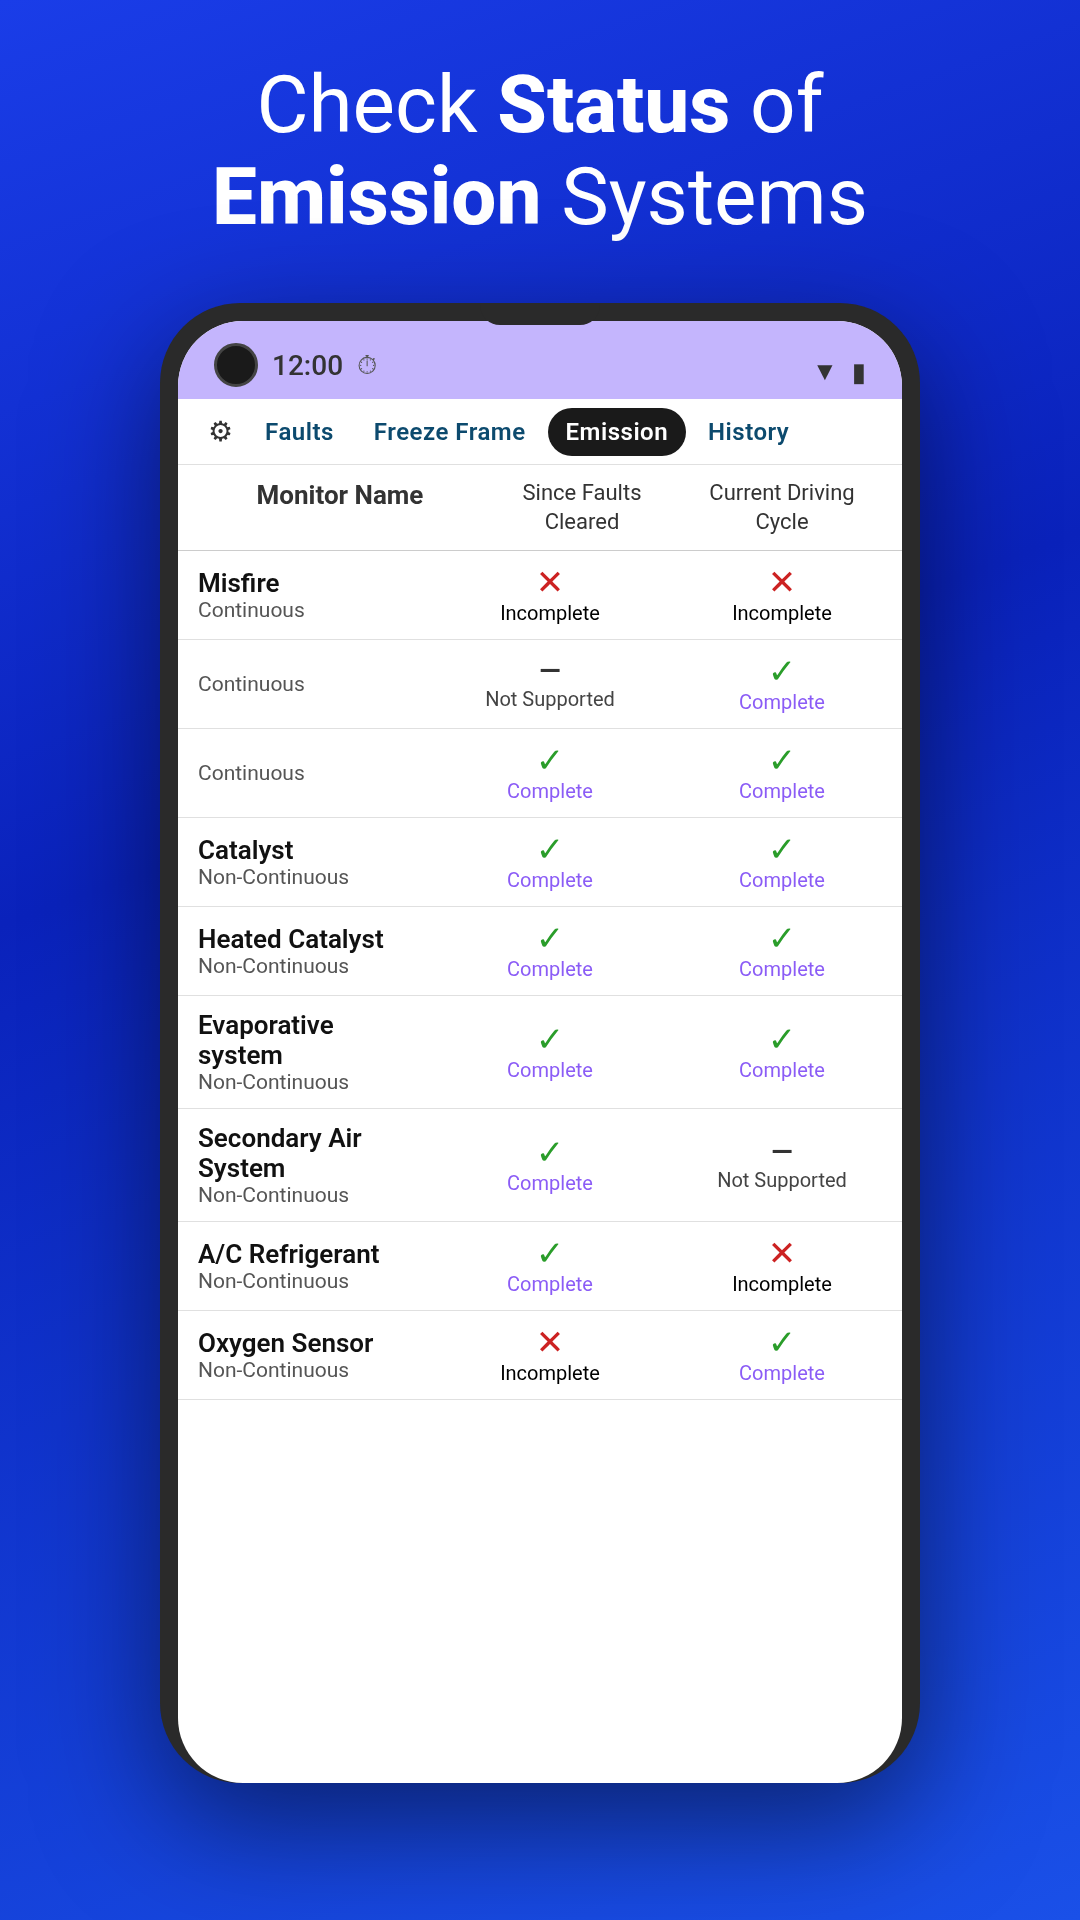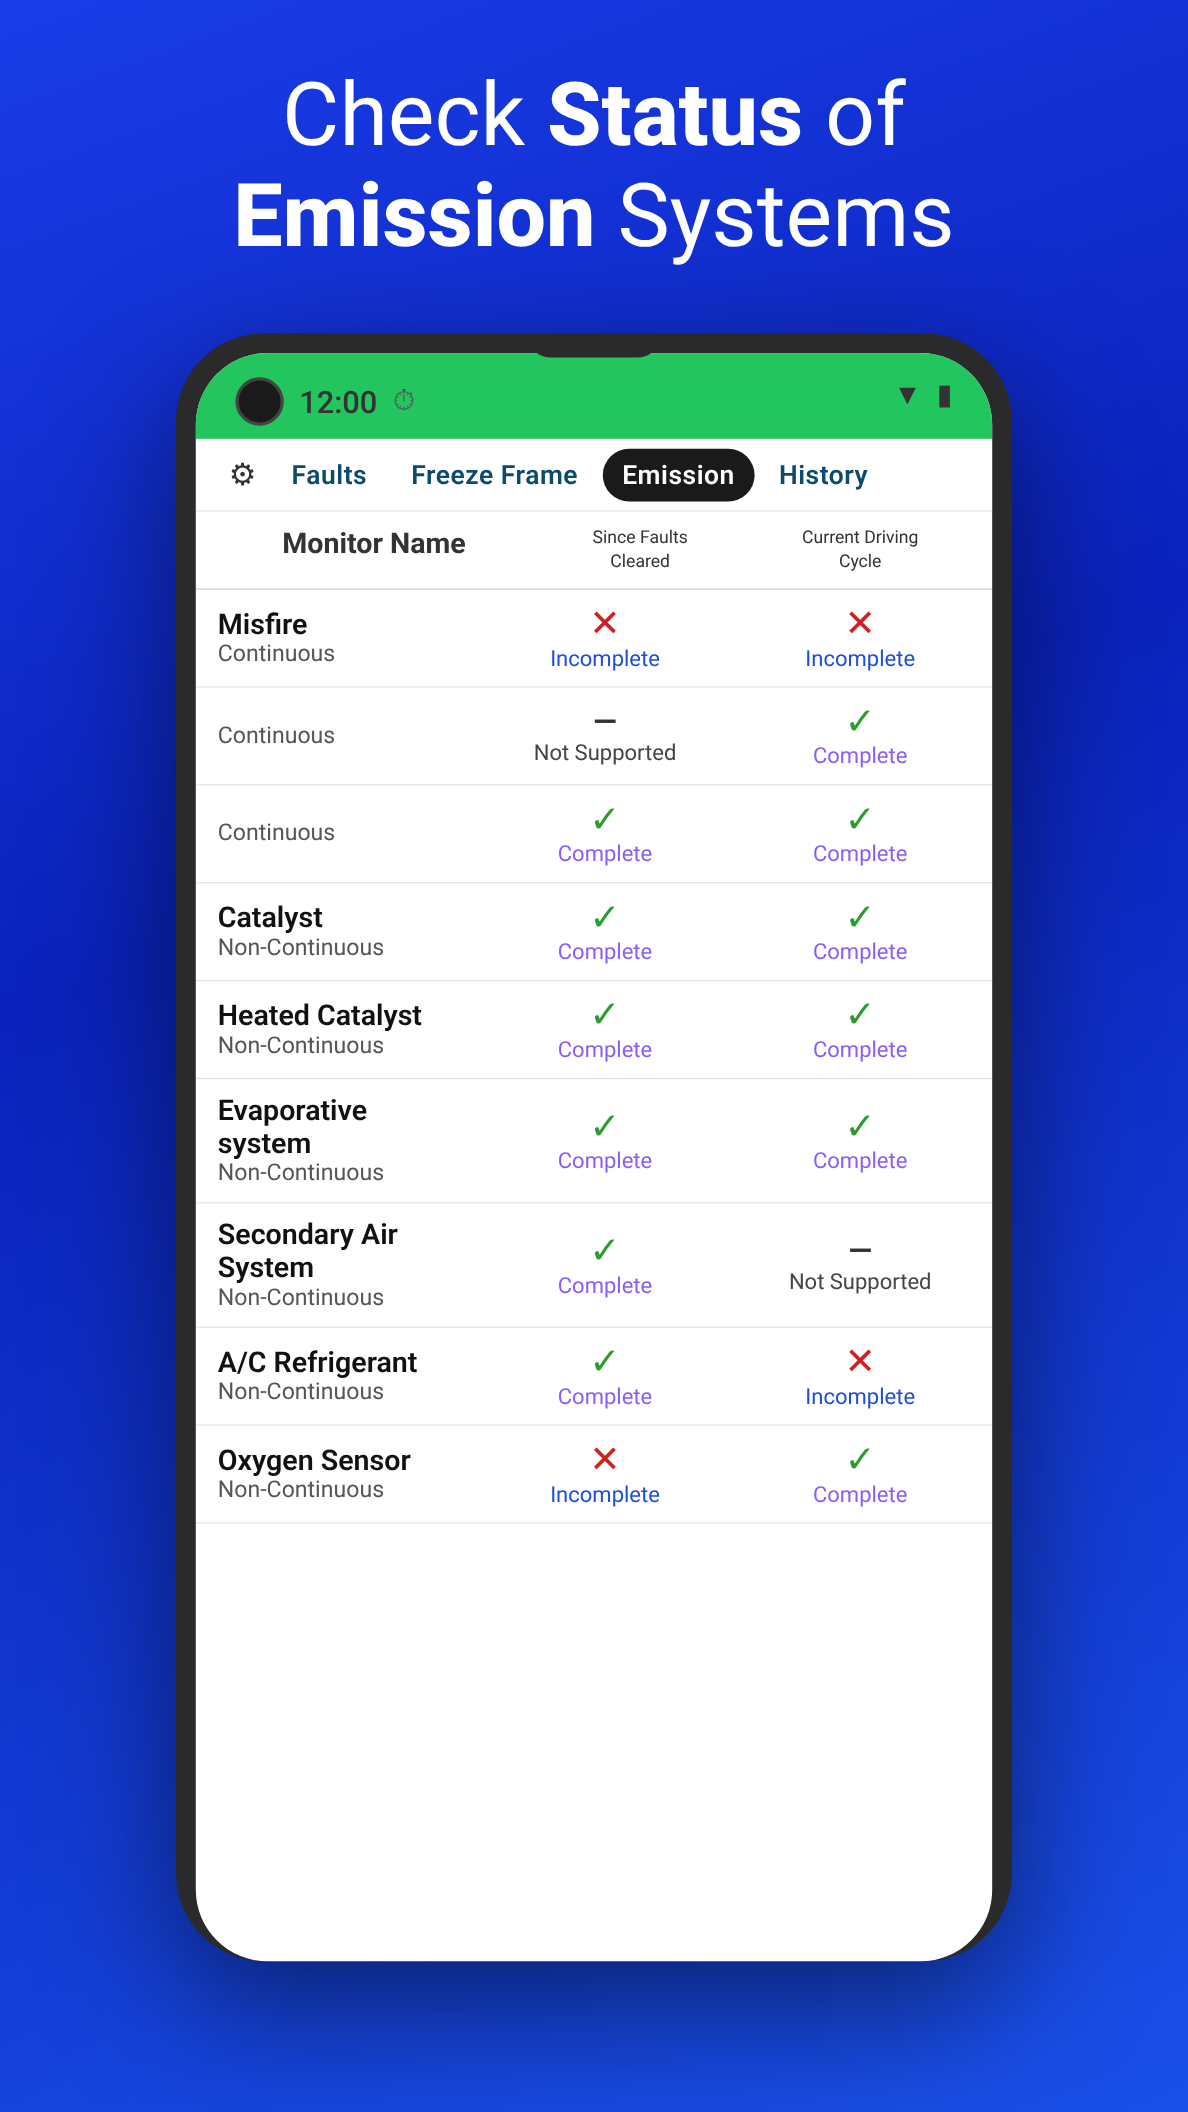--- a/index.html
+++ b/index.html
@@ -57,23 +57,23 @@
       flex: 1;
       background: #fff;
       border-radius: 65px;
       overflow: hidden;
       display: flex;
       flex-direction: column;
     }
 
     .status-bar {
       display: flex;
-      align-items: flex-start;
+      align-items: flex-end;
       padding: 22px 36px 12px 36px;
-      background: #22c55e;
+      background: #c4b5fd;
     }
     .status-bar-left {
       display: flex;
       align-items: center;
       gap: 14px;
     }
     .camera-dot {
       width: 44px;
       height: 44px;
       background: #1a1a1a;
@@ -133,21 +133,21 @@
       overflow-y: auto;
     }
 
     .table-header {
       display: grid;
       grid-template-columns: 1fr 200px 200px;
       padding: 14px 20px;
       border-bottom: 1.5px solid #ccc;
     }
     .col-header {
-      font-size: 16px;
+      font-size: 22px;
       color: #333;
       text-align: center;
       line-height: 1.3;
     }
     .col-header:first-child {
       text-align: center;
       font-weight: 700;
       font-size: 26px;
     }
 
@@ -186,21 +186,21 @@
       line-height: 1;
     }
     .status-icon.complete { color: #2a9d2a; }
     .status-icon.incomplete { color: #cc2222; }
     .status-icon.not-supported { color: #333; font-size: 28px; font-weight: 700; }
 
     .status-text {
       font-size: 20px;
       color: #8b5cf6;
     }
-    .status-text.incomplete { color: #1d4ed8; }
+    .status-text.incomplete { color: #000000; }
     .status-text.not-supported { color: #444; }
   </style>
 </head>
 <body>
 
 <div class="hero-title">
   <span>Check</span> <strong>Status</strong> <span>of</span><br>
   <strong>Emission</strong> <span>Systems</span>
 </div>
 

